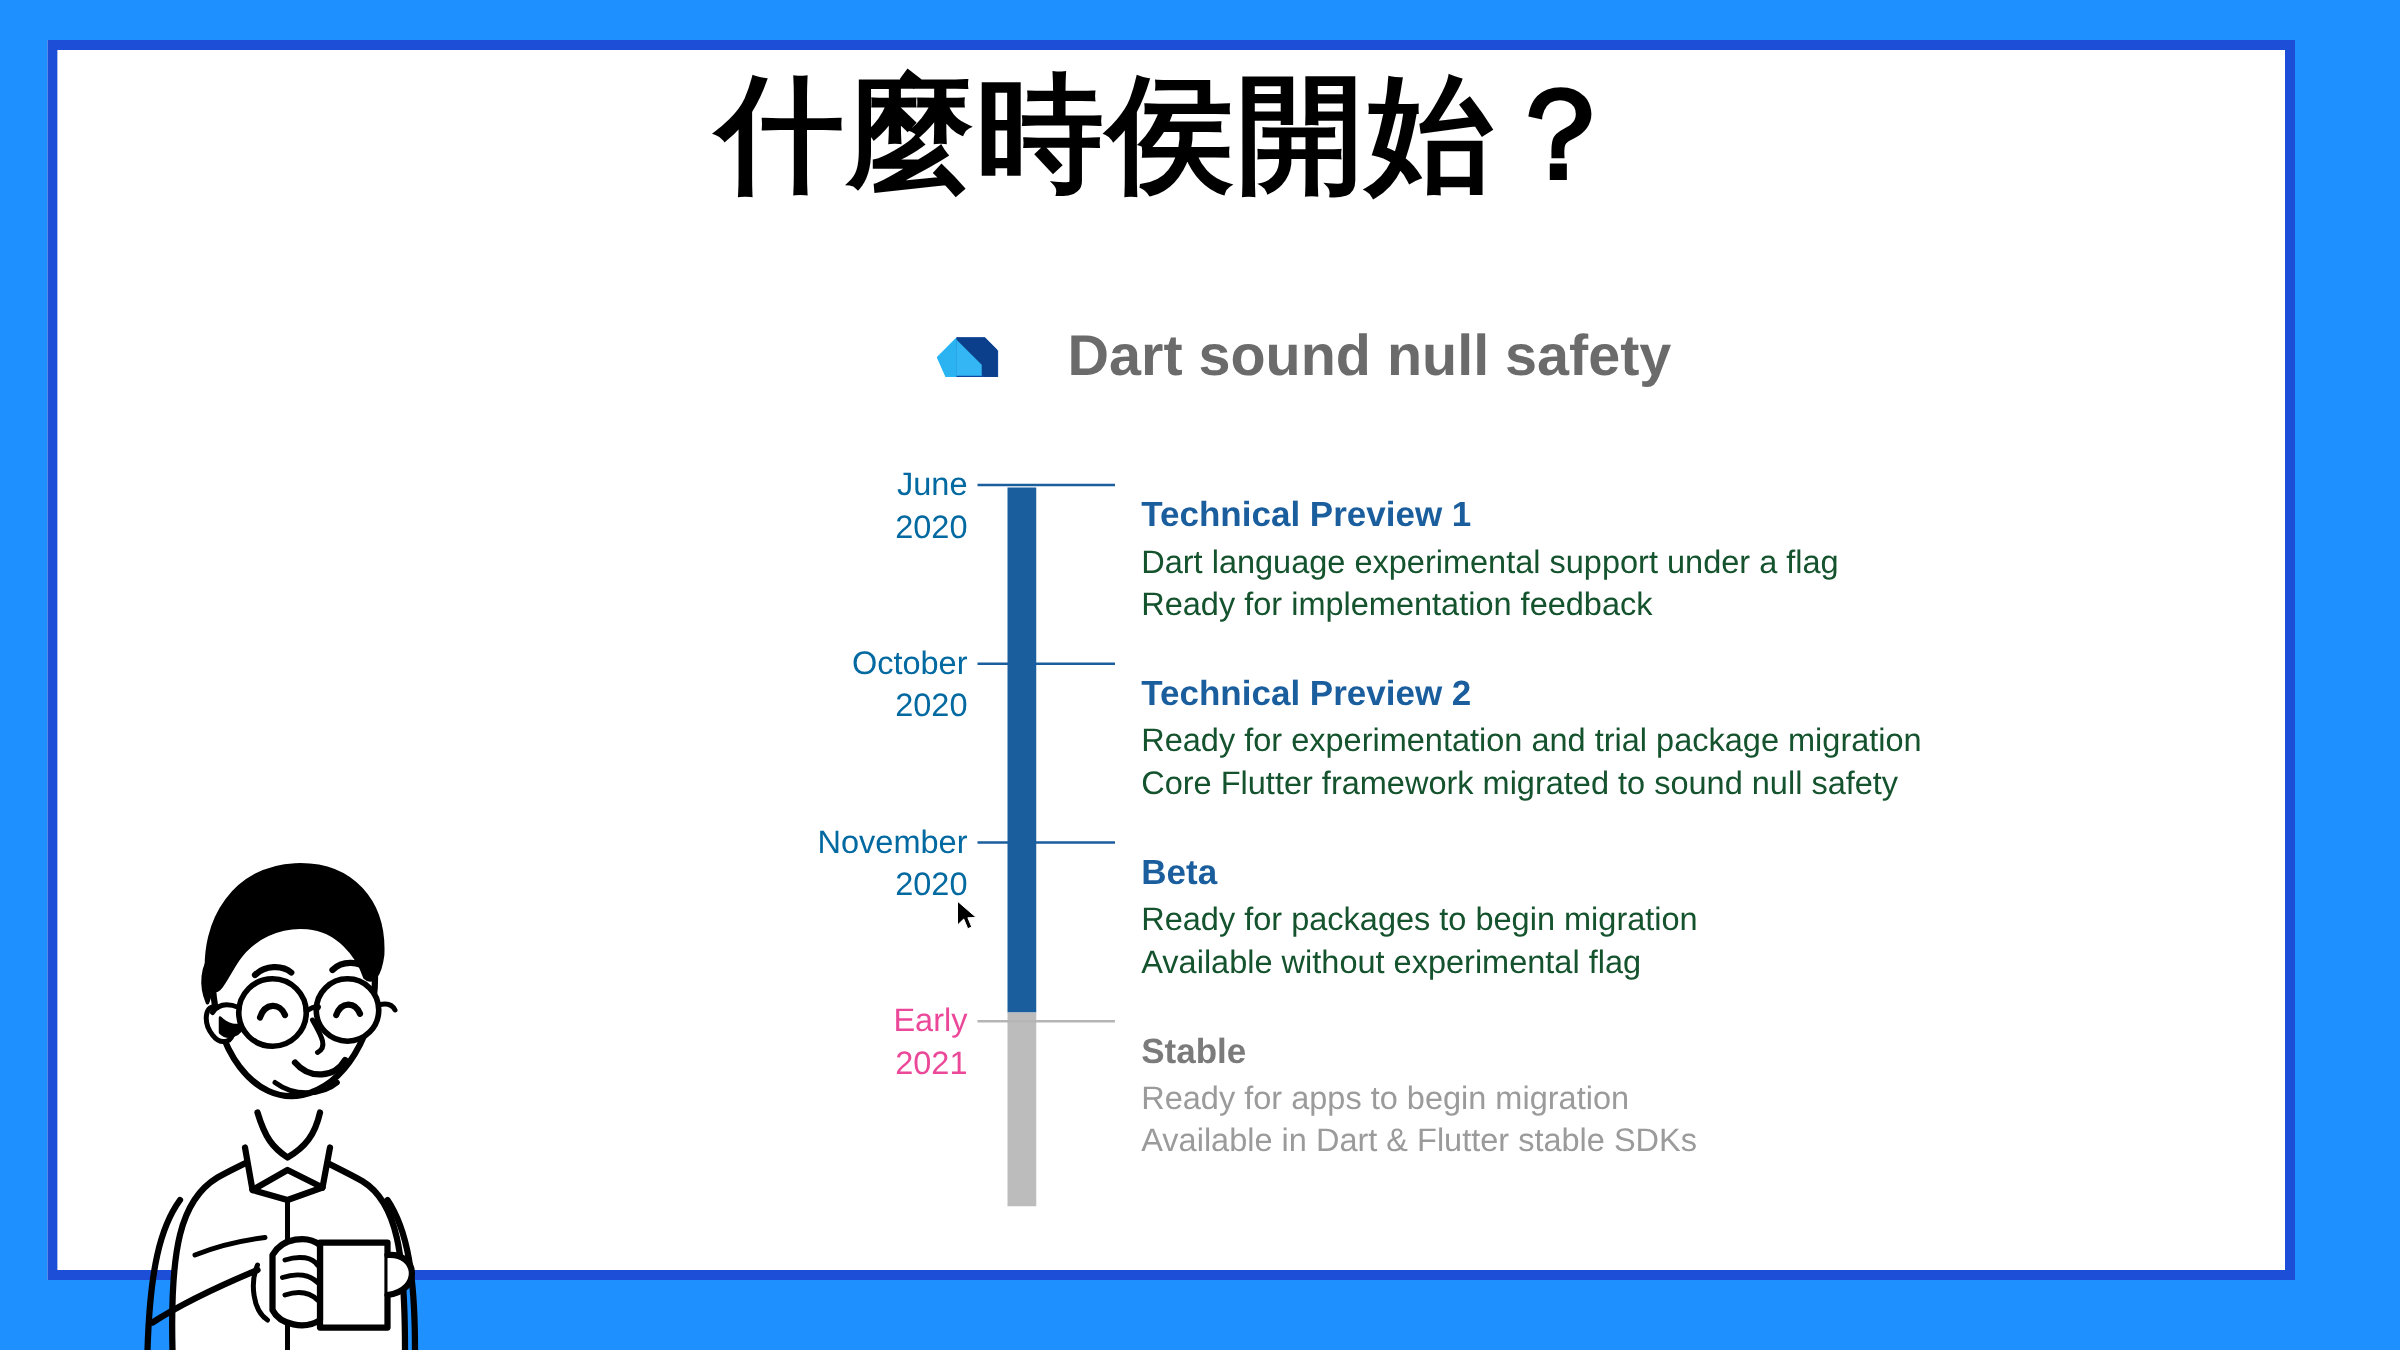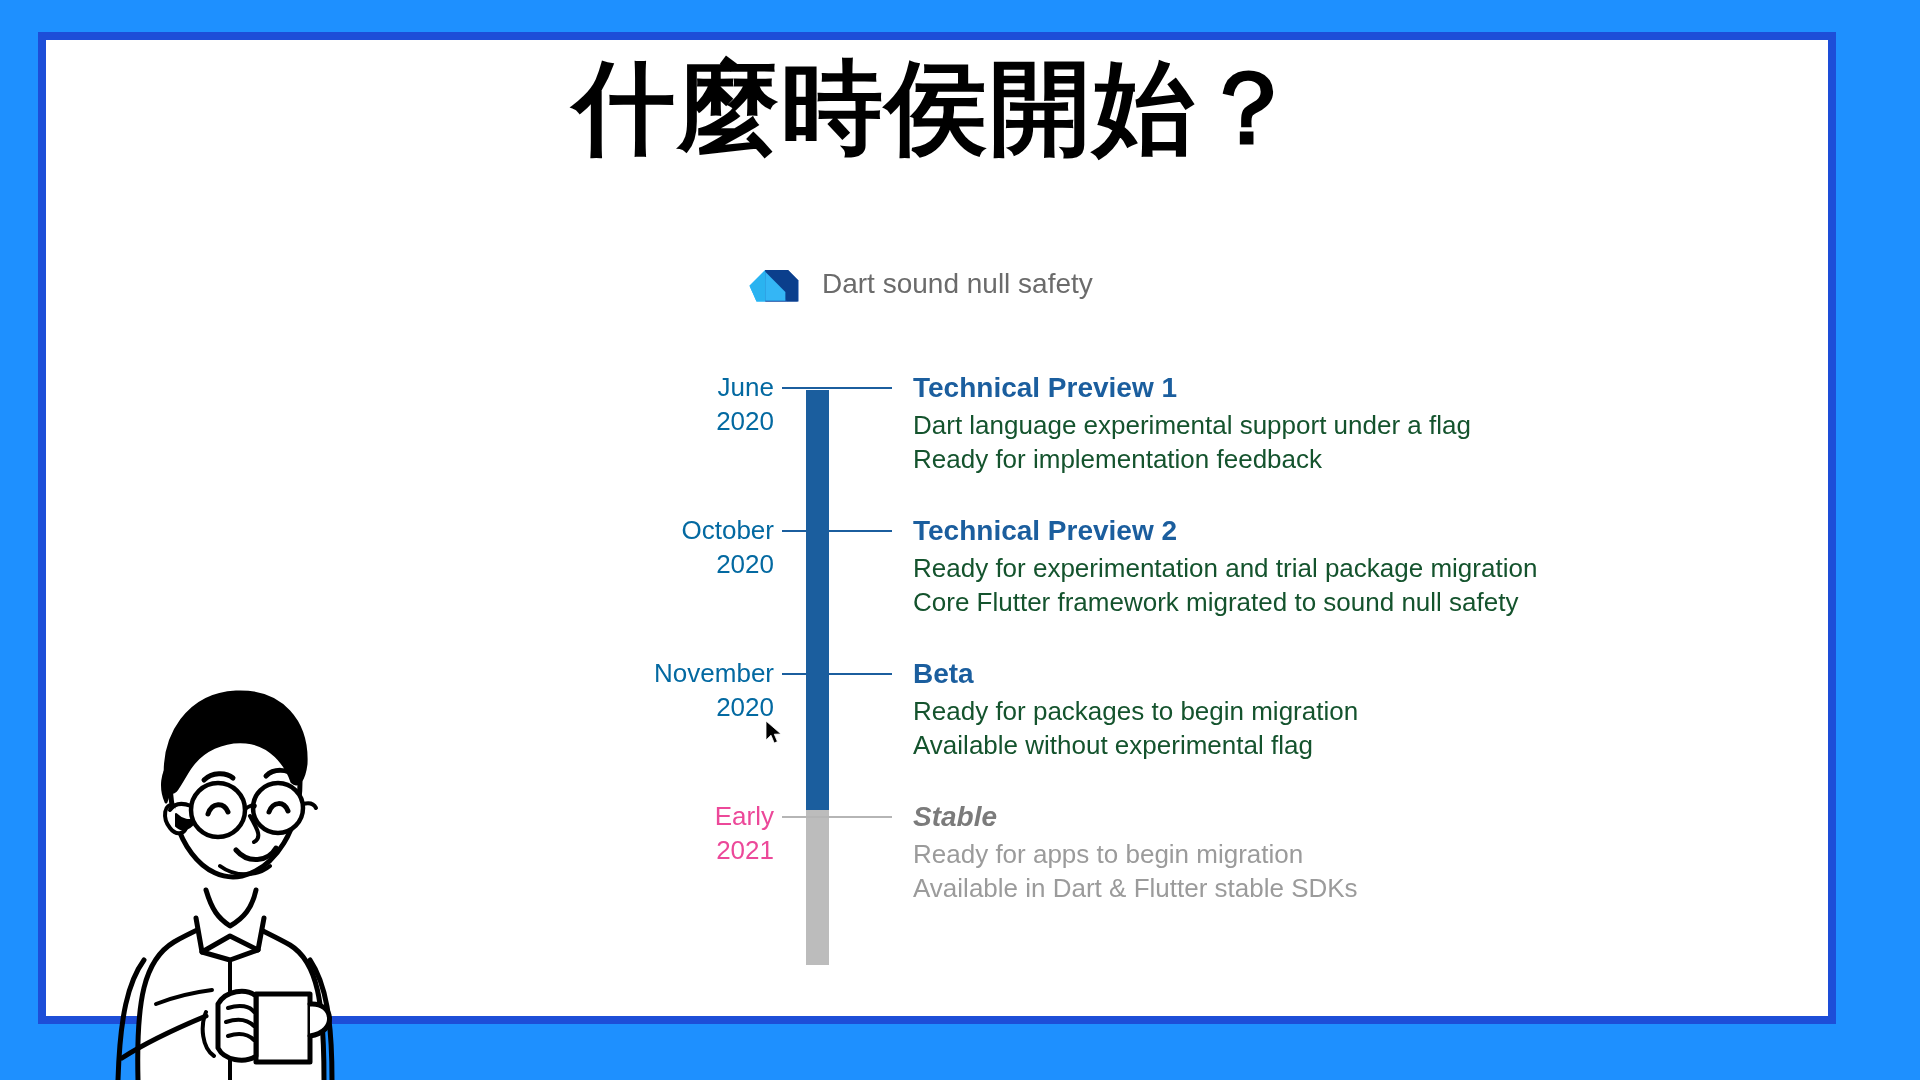--- a/index.html
+++ b/index.html
@@ -61,25 +61,26 @@
   }
 
   #dart-logo {
     width: 56px;
     height: 56px;
     flex: 0 0 auto;
     display: block;
   }
 
   #dart-heading-label {
-    font-size: 28px;
+    font-size: 46px;
     line-height: 52px;
     color: #6b6b6b;
-    font-weight: 400;
-    white-space: nowrap;
+    font-weight: 700;
+    white-space: nowrap;
+    margin-left: 32px;
   }
 
   
   #timeline {
     position: absolute;
     left: 560px;
     top: 330px;
     width: 1150px;
     height: 600px;
   }
@@ -142,22 +143,23 @@
     width: 840px;
   }
 
   .tl-heading {
     font-size: 28px;
     line-height: 36px;
     font-weight: 700;
     color: #1B5E9E;
     margin-bottom: 2px;
     white-space: nowrap;
-  }
-  .tl-row.is-muted .tl-heading { color: #7b7b7b; font-style: italic; }
+    margin-top: 24px;
+  }
+  .tl-row.is-muted .tl-heading { color: #7b7b7b; }
 
   .tl-line {
     font-size: 26px;
     line-height: 34px;
     color: #14532d;
     white-space: nowrap;
   }
   .tl-row.is-muted .tl-line { color: #9b9b9b; }
 
   

